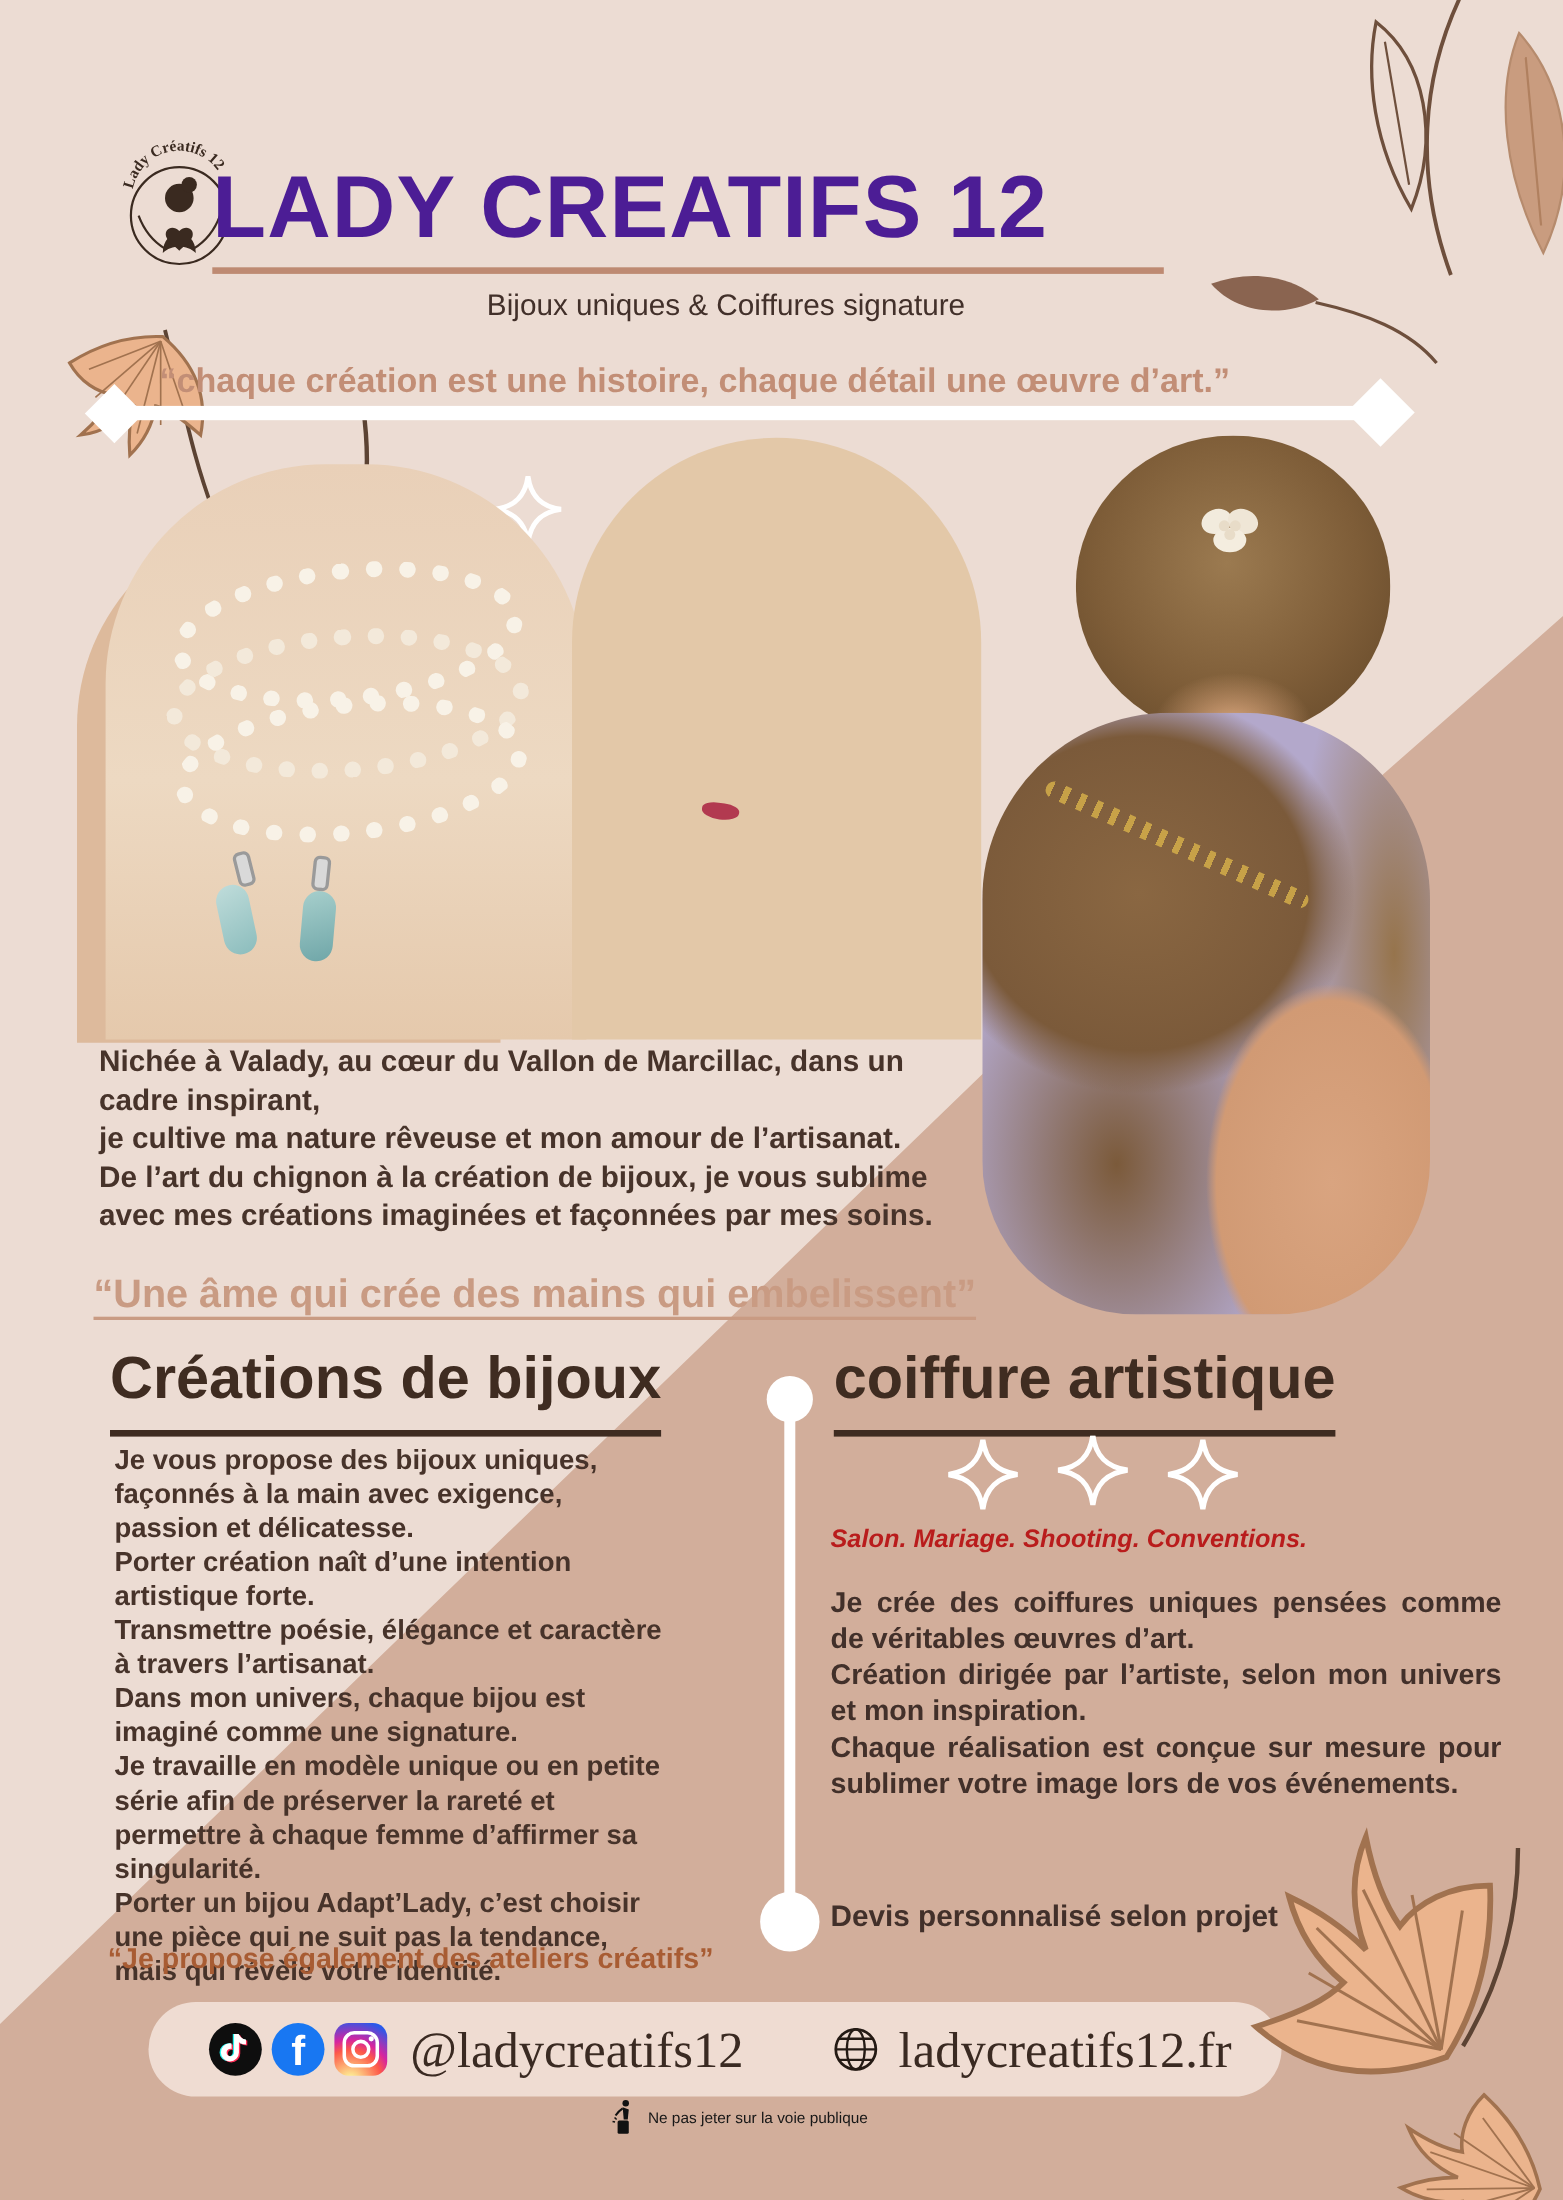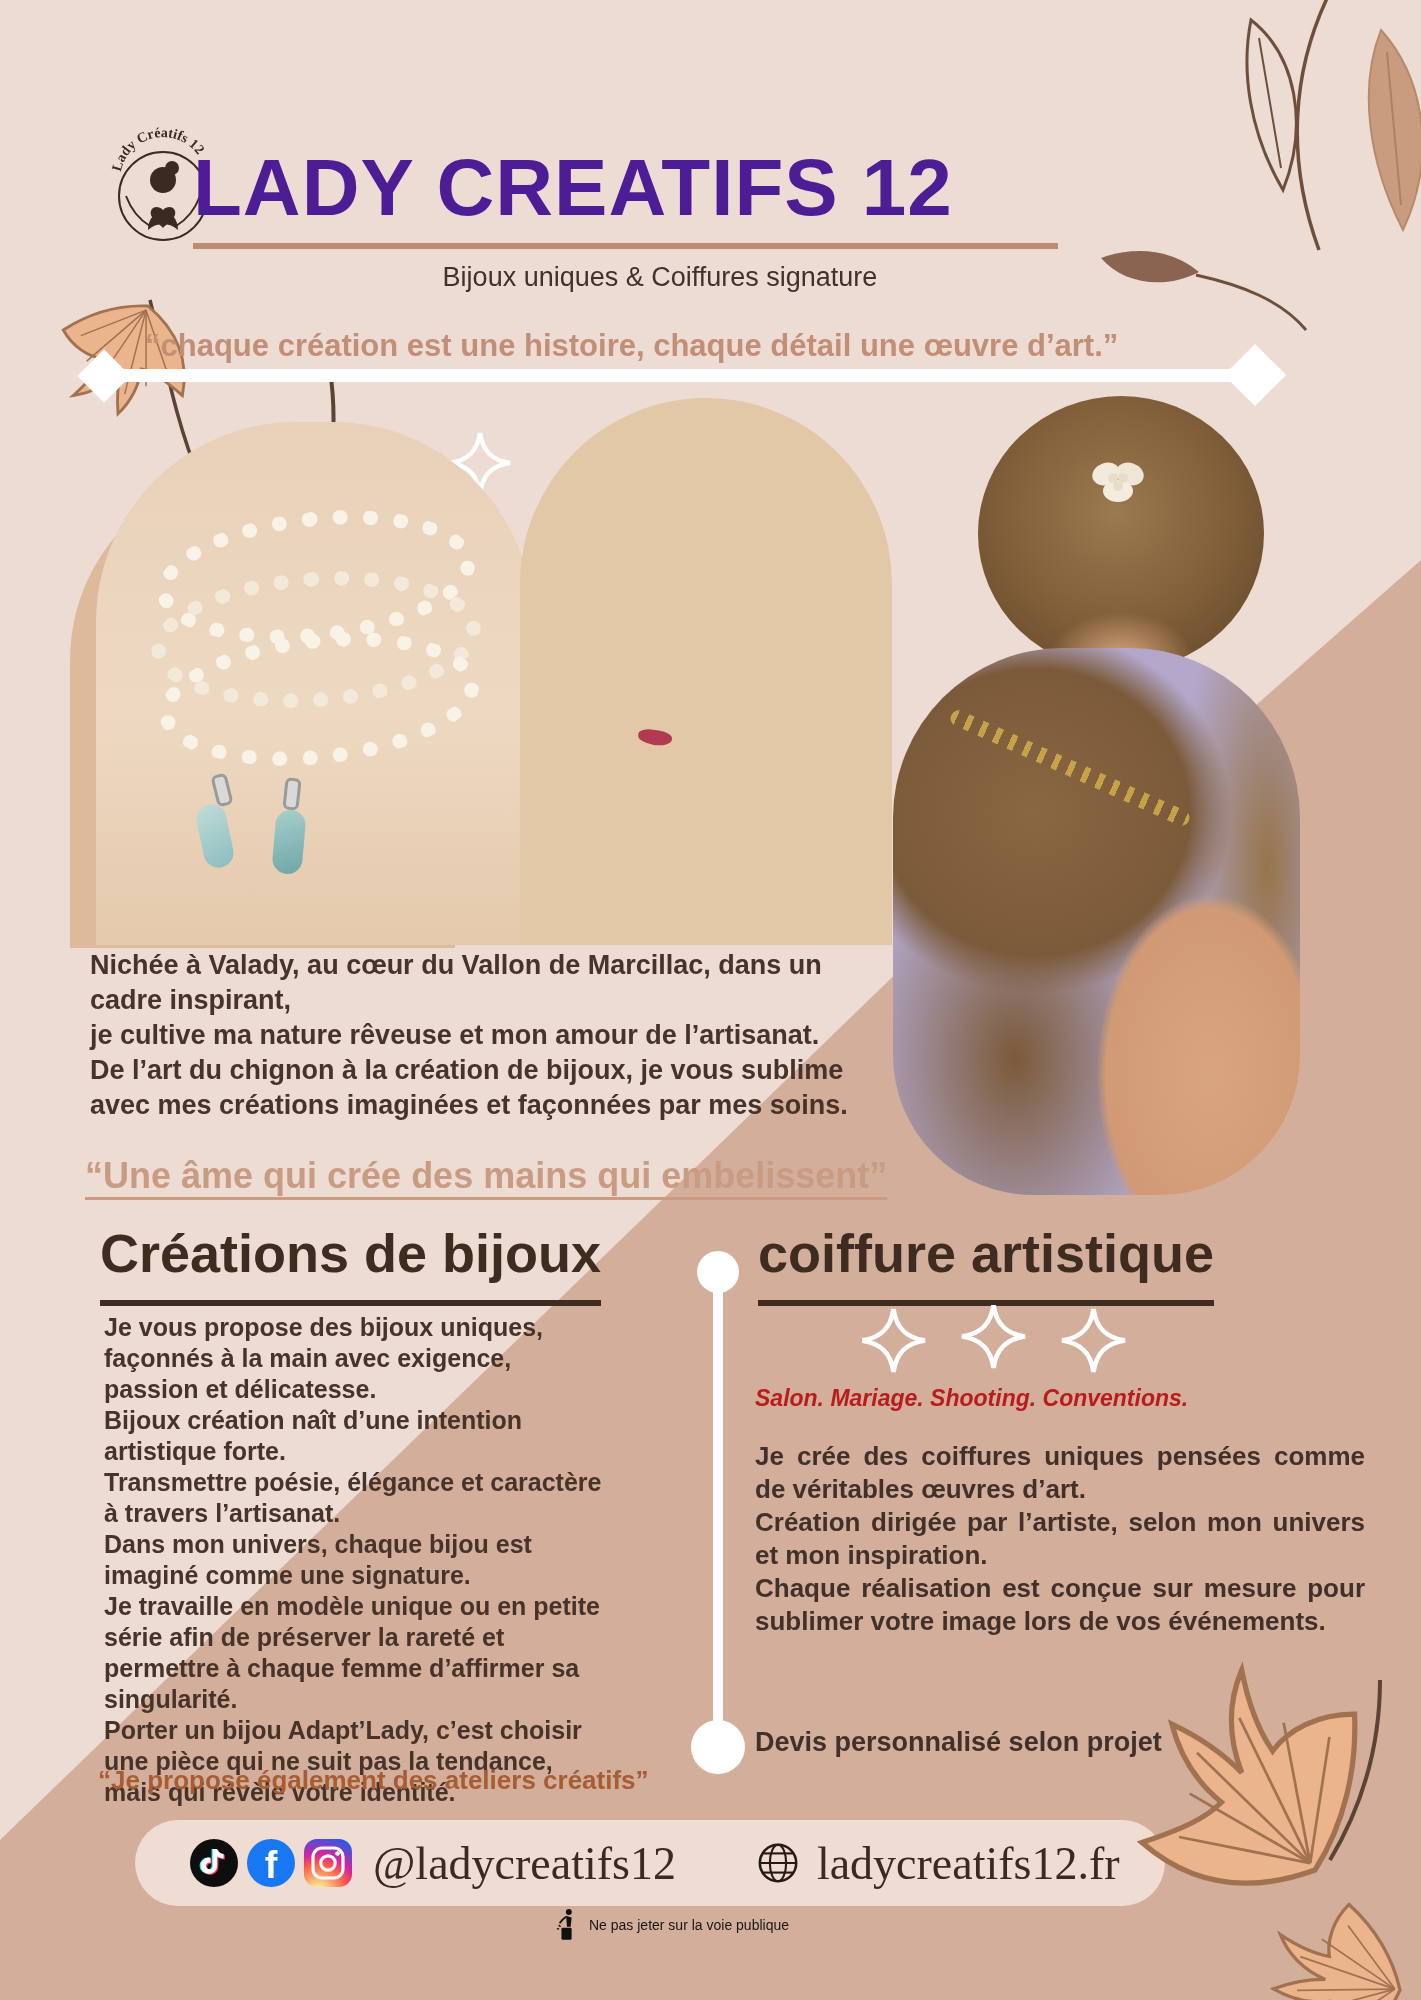--- a/index.html
+++ b/index.html
@@ -200,21 +200,21 @@
   <div class="abs" id="divider-bottom"></div>
 
   <svg class="abs" style="left:862px;top:1305px;width:270px;height:72px" viewBox="0 0 270 72">
     <use href="#spark4" transform="translate(0,4) scale(1.05)"></use>
     <use href="#spark4" transform="translate(100,0) scale(1.05)"></use>
     <use href="#spark4" transform="translate(200,4) scale(1.05)"></use>
   </svg>
 
   <div class="abs" id="leftcol">
     <p>Je vous propose des bijoux uniques, façonnés à la main avec exigence, passion et délicatesse.</p>
-    <p>Bijoux création naît d’une intention artistique forte.</p>
+    <p>Porter création naît d’une intention artistique forte.</p>
     <p>Transmettre poésie, élégance et caractère à travers l’artisanat.</p>
     <p>Dans mon univers, chaque bijou est imaginé comme une signature.</p>
     <p>Je travaille en modèle unique ou en petite série afin de préserver la rareté et permettre à chaque femme d’affirmer sa singularité.</p>
     <p>Porter un bijou Adapt’Lady, c’est choisir une pièce qui ne suit pas la tendance, mais qui révèle votre identité.</p>
   </div>
 
   <div class="abs" id="rc-tagline">Salon. Mariage. Shooting. Conventions.</div>
   <div class="abs" id="rightcol">
     <p>Je crée des coiffures uniques pensées comme de véritables œuvres d’art.</p>
     <p>Création dirigée par l’artiste, selon mon univers et mon inspiration.</p>

